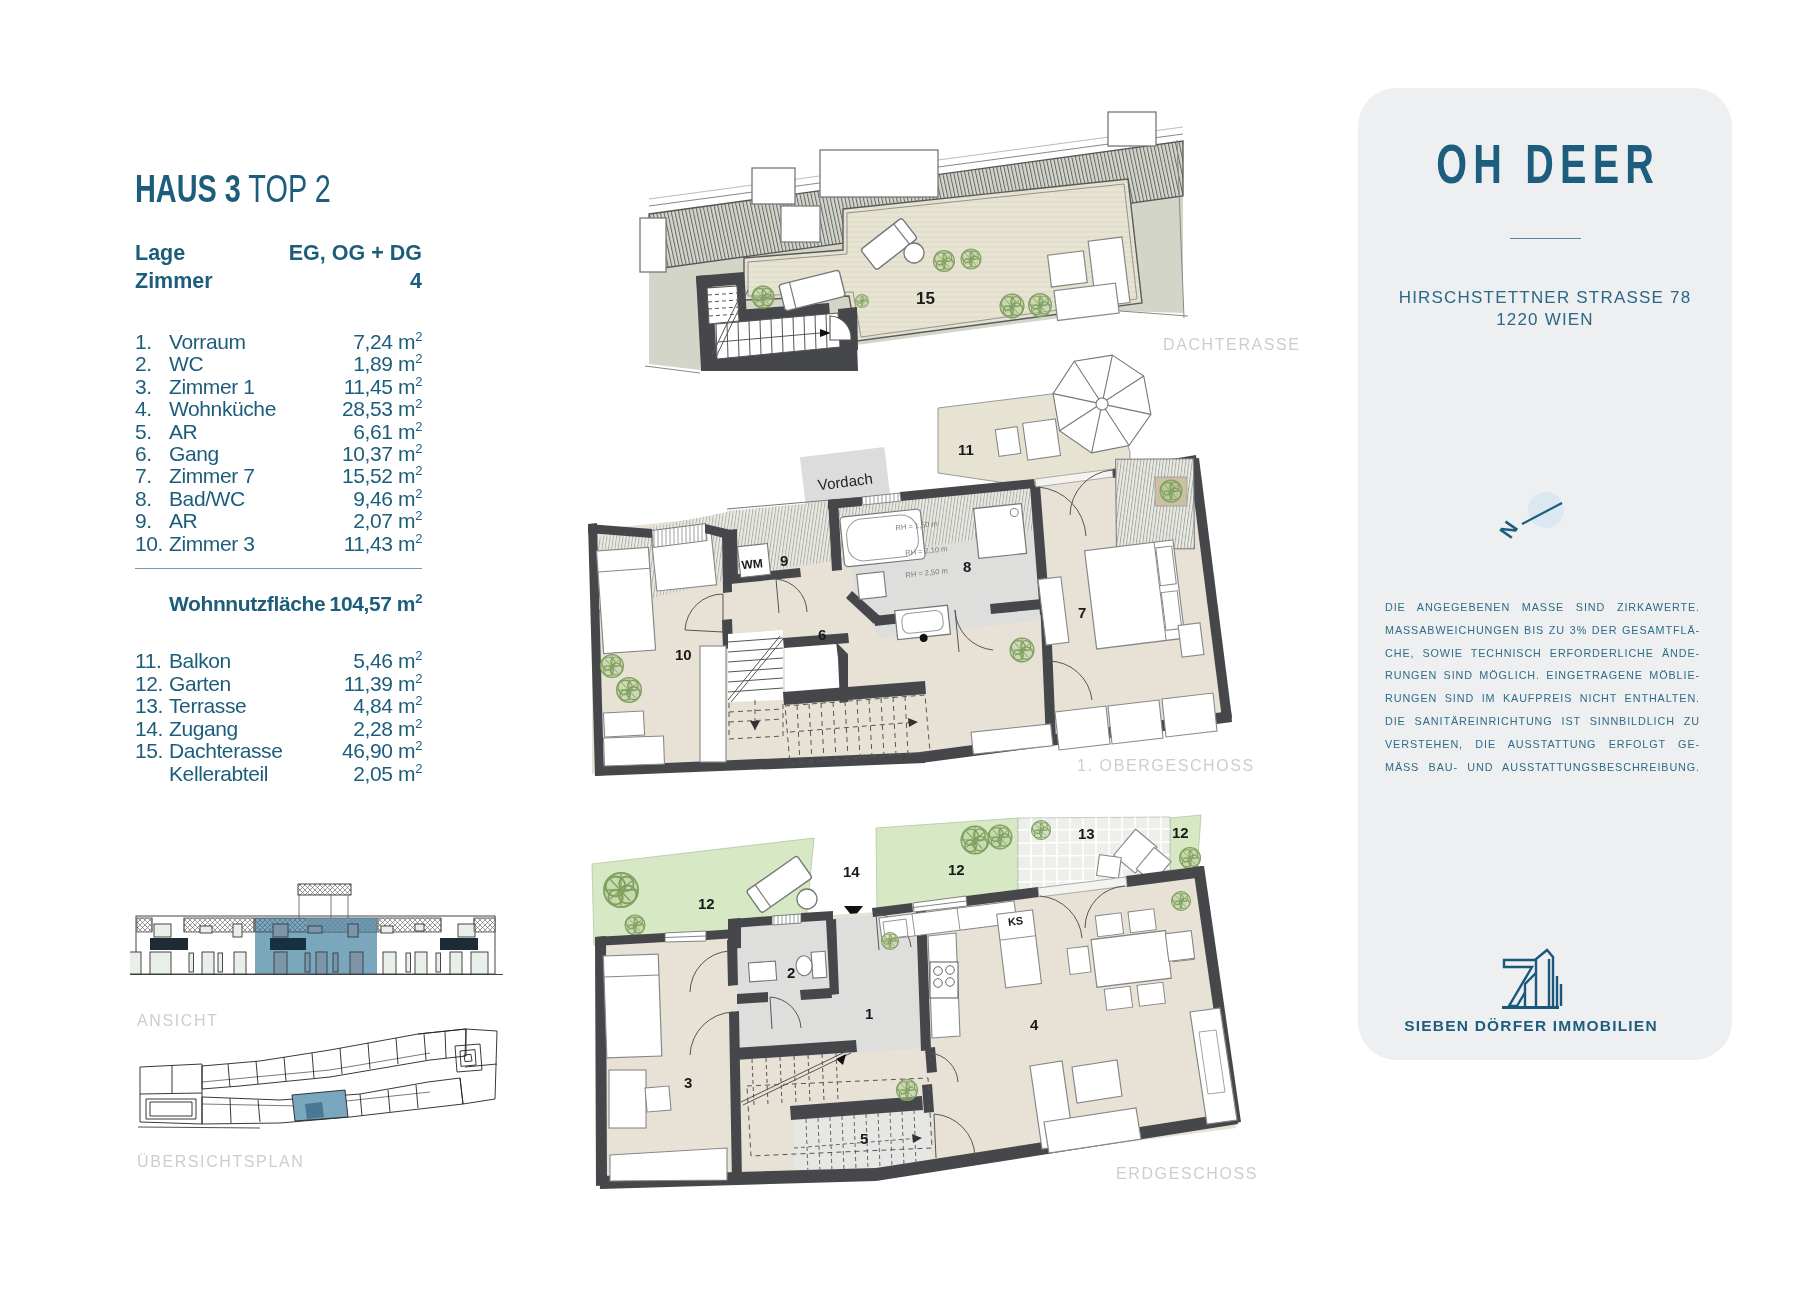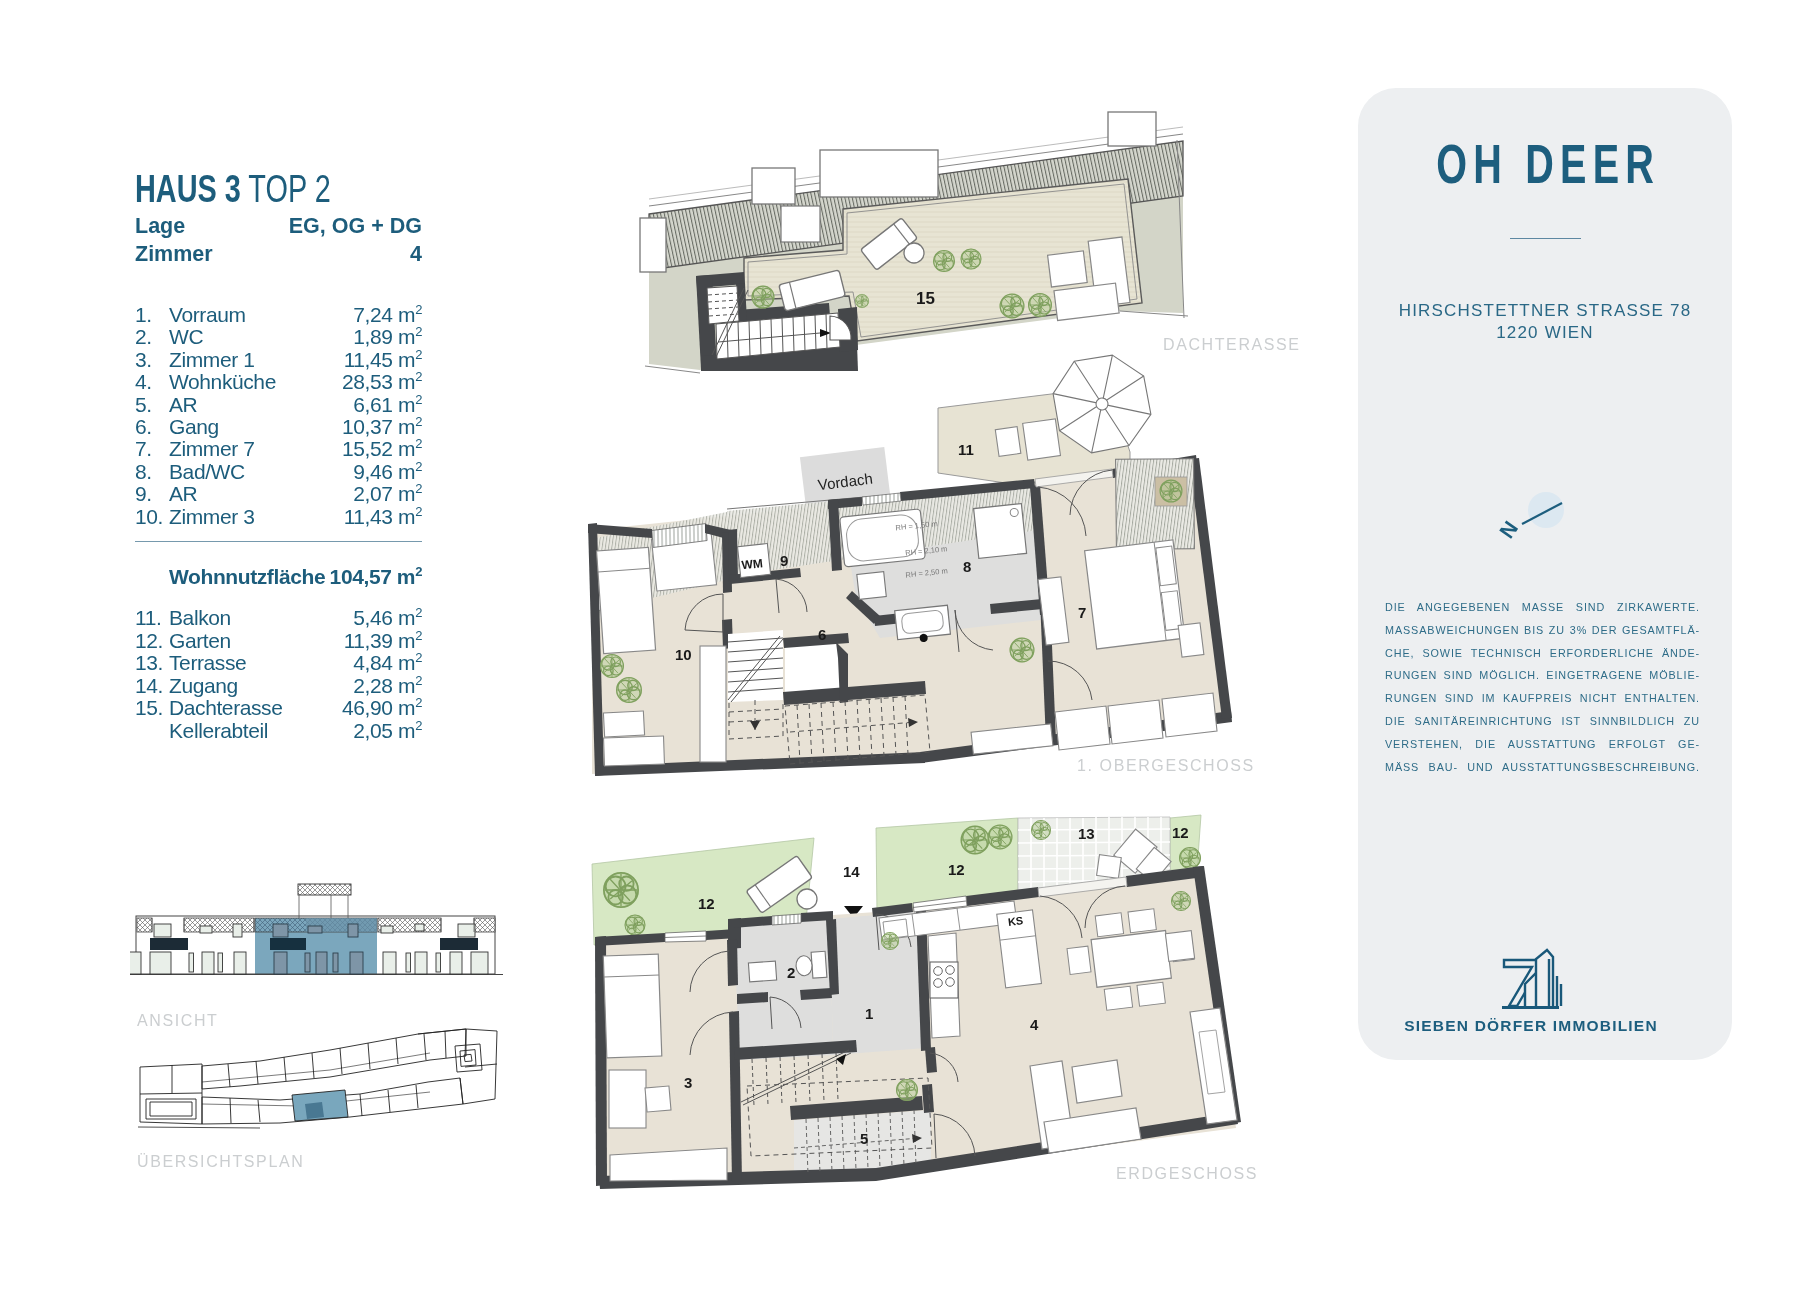--- a/index.html
+++ b/index.html
@@ -16,36 +16,36 @@
   .row .nm{flex:1;white-space:nowrap;}
   .row .val{text-align:right;white-space:nowrap;}
   sup{font-size:62%;vertical-align:super;line-height:0;}
   #divider{border:none;border-top:1.2px solid #7699ad;margin:13px 0 0 0;width:287px;}
   .caption{position:absolute;color:#cbced0;font-size:16px;letter-spacing:1.6px;}
   
   #card{left:1358px;top:88px;width:374px;height:972px;background:#edeff1;border-radius:38px;
         color:#1d5e7e;text-align:center;box-sizing:border-box;}
   #ohdeer{margin-top:44px;font-size:55px;font-weight:700;letter-spacing:8.6px;transform:scaleX(0.72);transform-origin:50% 0;white-space:nowrap;padding-left:9px;}
   #cardline{width:71px;border:none;border-top:1.5px solid #5d87a1;margin:42px auto 0 auto;}
-  #addr1{margin-top:61px;font-size:17px;letter-spacing:1.2px;color:#2a6886;line-height:22px;}
+  #addr1{margin-top:48px;font-size:17px;letter-spacing:1.2px;color:#2a6886;line-height:22px;}
   #disc{position:absolute;left:27px;top:508px;width:315px;font-size:10.8px;line-height:22.8px;
         letter-spacing:0.9px;color:#2e6c88;}
   .dl{text-align:justify;text-align-last:justify;}
   #sieben{position:absolute;left:0;top:929px;width:346px;font-size:15.5px;font-weight:700;letter-spacing:1.2px;}
   #addr2{position:absolute;left:0;top:963px;width:346px;font-size:15px;letter-spacing:1.4px;color:#2a6886;line-height:19px;}
   #contact{position:absolute;left:0;top:1017px;width:346px;font-size:15px;letter-spacing:1.4px;color:#2a6886;line-height:19px;}
 </style>
 </head>
 <body>
 
 <div id="leftcol" class="abs">
 
   <div id="title"><b>HAUS 3</b> TOP 2</div>
 
-  <div class="hdr" style="margin-top:1px;">
+  <div class="hdr" style="margin-top:28px;">
       <span>Lage</span>
       <span>EG, OG + DG</span>
     </div>
 
   <div class="hdr">
       <span>Zimmer</span>
       <span>4</span>
     </div>
 
   <div style="margin-top:36px;">
@@ -102,21 +102,21 @@
   </div>
 
   <hr id="divider">
 
   <div class="row" style="font-weight:700;margin-top:24px;">
       <span class="no"></span>
       <span class="nm">Wohnnutzfläche</span>
       <span class="val">104,57 m<sup>2</sup></span>
     </div>
 
-  <div style="margin-top:19px;">
+  <div style="margin-top:35px;">
     <div class="row">
         <span class="no">11.</span>
         <span class="nm">Balkon</span>
         <span class="val">5,46 m<sup>2</sup></span>
       </div>
     <div class="row">
         <span class="no">12.</span>
         <span class="nm">Garten</span>
         <span class="val">11,39 m<sup>2</sup></span>
       </div>

